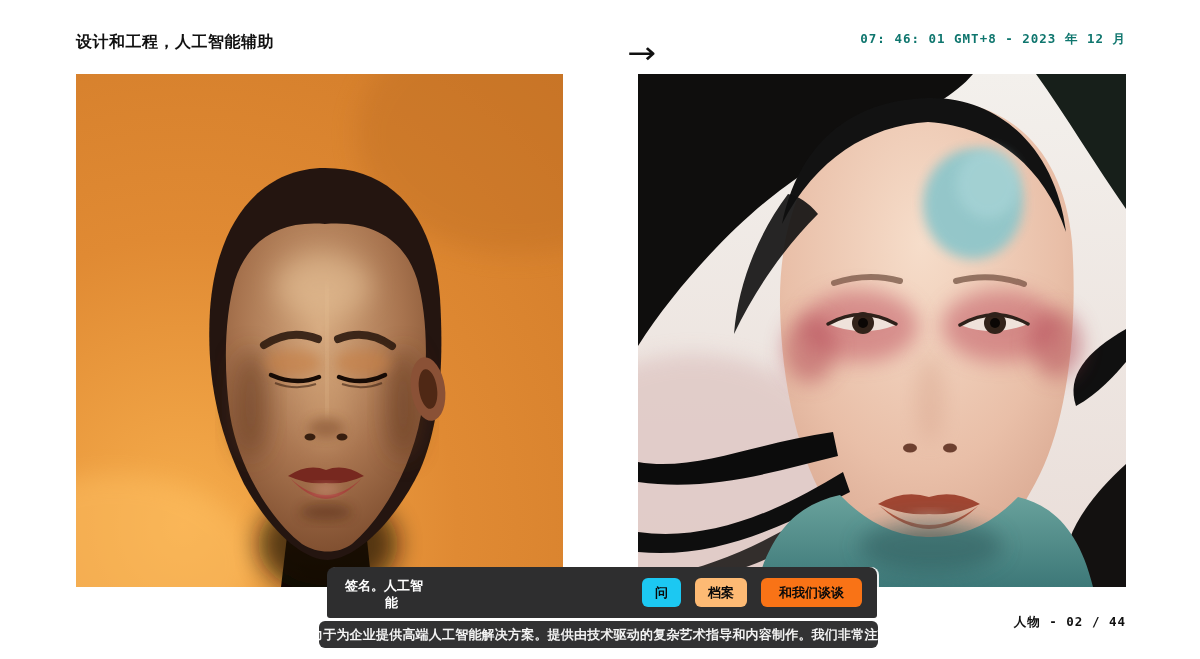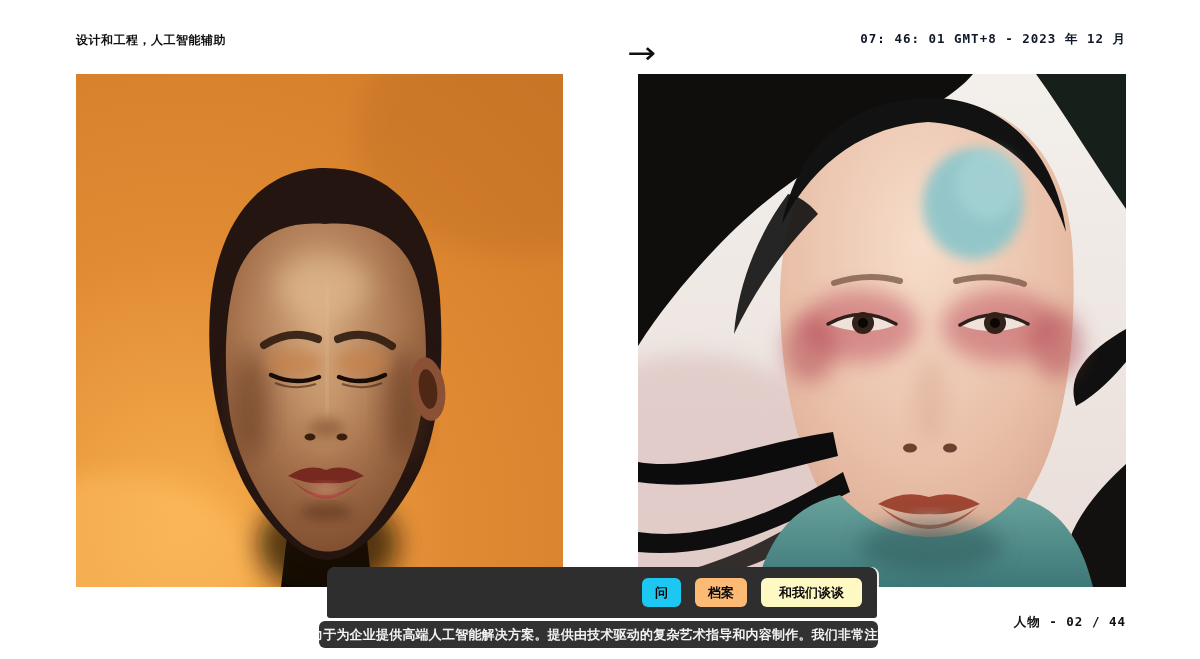--- a/index.html
+++ b/index.html
@@ -4,26 +4,26 @@
 <style>
   * { margin:0; padding:0; box-sizing:border-box; }
   html,body { width:1200px; height:659px; }
   body {
     position:relative; overflow:hidden; background:#ffffff;
     font-family:"DejaVu Sans","Liberation Sans",sans-serif; color:#111;
   }
   
   .tagline {
     position:absolute; left:76px; top:32px;
-    font-size:12px; font-weight:bold; letter-spacing:0.5px; color:#101010;
+    font-size:16px; font-weight:bold; letter-spacing:0.5px; color:#101010;
   }
   .timestamp {
     position:absolute; right:74px; top:31px; text-align:right;
     font-family:"DejaVu Sans Mono","Liberation Mono",monospace;
-    font-size:12.5px; font-weight:bold; letter-spacing:1px; color:#0f172a;
+    font-size:12.5px; font-weight:bold; letter-spacing:1px; color:#0f766e;
   }
   .next-arrow {
     position:absolute; left:627px; top:38px;
     font-size:30px; font-weight:400; color:#111; line-height:1;
     transform:scaleX(1.15); transform-origin:left center; cursor:pointer;
   }
   
   .photo { position:absolute; top:74px; overflow:hidden; }
   .photo svg { display:block; }
   .photo-left  { left:76px;  width:487px; height:513px; }
@@ -208,24 +208,28 @@
     <path d="M242,432 Q291,470 340,432 Q318,454 291,455 Q264,454 242,432 Z" fill="#b2533b"></path>
     <ellipse cx="291" cy="445" rx="18" ry="6" fill="#f0b49c" opacity="0.45" filter="url(#rb6)"></ellipse>
     <ellipse cx="291" cy="468" rx="34" ry="9" fill="#8d5a44" opacity="0.4" filter="url(#rb6)"></ellipse>
 
     <path d="M118,513 C134,454 162,430 202,421 C232,452 262,463 293,463 C326,463 354,450 380,423 C418,432 442,460 455,513 Z" fill="url(#tealR)"></path>
     <ellipse cx="293" cy="472" rx="72" ry="26" fill="#2d5a5c" opacity="0.55" filter="url(#rb10)"></ellipse>
   </svg>
 </div>
 
 <div class="overlay-panel">
+  <div class="signature">
+    <div class="line1">签名。人工智</div>
+    <div class="line2">能</div>
+  </div>
   <div class="button-row">
     <button class="pill-btn" style="background-color: rgb(28, 200, 242);">问</button>
     <button class="pill-btn" style="background-color: #fdba74;">档案</button>
-    <button class="pill-btn btn-talk" style="background-color: #fef9c3;">和我们谈谈</button>
+    <button class="pill-btn btn-talk" style="background-color: #f97316;">和我们谈谈</button>
   </div>
 </div>
 
 <div class="marquee-strip">
   <div class="marquee-text">力于为企业提供高端人工智能解决方案。提供由技术驱动的复杂艺术指导和内容制作。我们非常注重探索和挑战</div>
 </div>
 
 <div class="counter">人物 - 02 / 44</div>
 
 </body></html>

